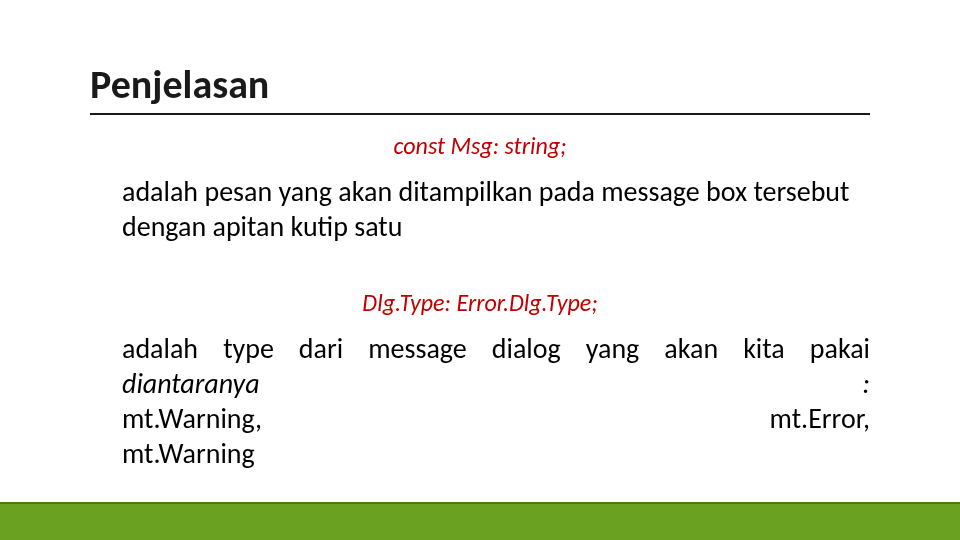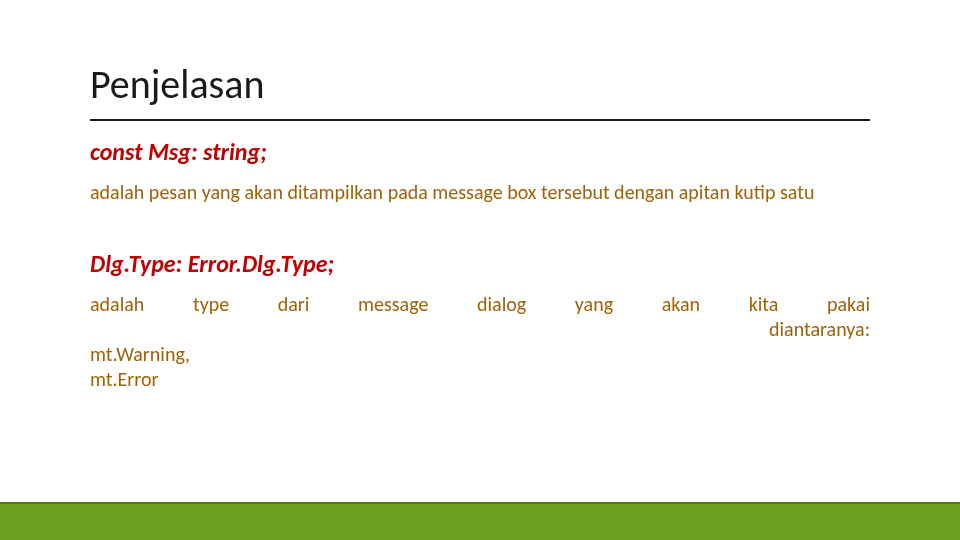--- a/index.html
+++ b/index.html
@@ -11,38 +11,40 @@
     position: relative;
   }
   .slide {
     width: 960px;
     height: 540px;
     padding: 60px 90px 0 90px;
     position: relative;
   }
   .title {
     font-size: 40px;
-    font-weight: 400;
+    font-weight: 700;
     color: #1a1a1a;
     border-bottom: 2px solid #1a1a1a;
-    padding-bottom: 10px;
+    padding-bottom: 4px;
     margin-bottom: 16px;
   }
   .code-red {
     color: #c00000;
     font-style: italic;
-    font-weight: 700;
+    font-weight: 400;
     font-size: 24px;
     margin-bottom: 14px;
+    text-align: center;
   }
   .body-text {
-    font-size: 20px;
-    color: #a16207;
+    font-size: 28px;
+    color: #000000;
     line-height: 1.25;
     margin-bottom: 44px;
+    margin-left: 32px;
   }
   .body-text-2 {
     margin-top: 6px;
   }
   .justify {
     text-align: justify;
     text-align-last: justify;
   }
   .footer-bar {
     position: absolute;
@@ -76,26 +78,27 @@
   <div class="code-red">Dlg.Type: Error.Dlg.Type;</div>
 
   <div class="body-text body-text-2">
     <div class="justify" style="display:flex; justify-content:center;">
       <span style="flex:1; text-align:justify; text-align-last:justify;" textcontent="adalah type dari message dialog yang akan kita pakai">
         <span style="display:inline-block; width:100%; text-align:justify; text-align-last:justify;">
           <span>adalah type dari message dialog yang akan kita pakai</span>
         </span>
       </span>
     </div>
-    <div style="display:flex; justify-content:flex-end;">
+    <div style="display:flex; justify-content:space-between;font-style:italic;">
       <span>diantaranya</span>
       <span>:</span>
     </div>
     <div style="display:flex; justify-content:space-between;">
       <span>mt.Warning,</span>
+      <span>mt.Error,</span>
     </div>
     <div>
-      <span>mt.Error</span>
+      <span>mt.Warning</span>
     </div>
   </div>
 
   <div class="footer-bar"></div>
 </div>
 
 </body></html>

